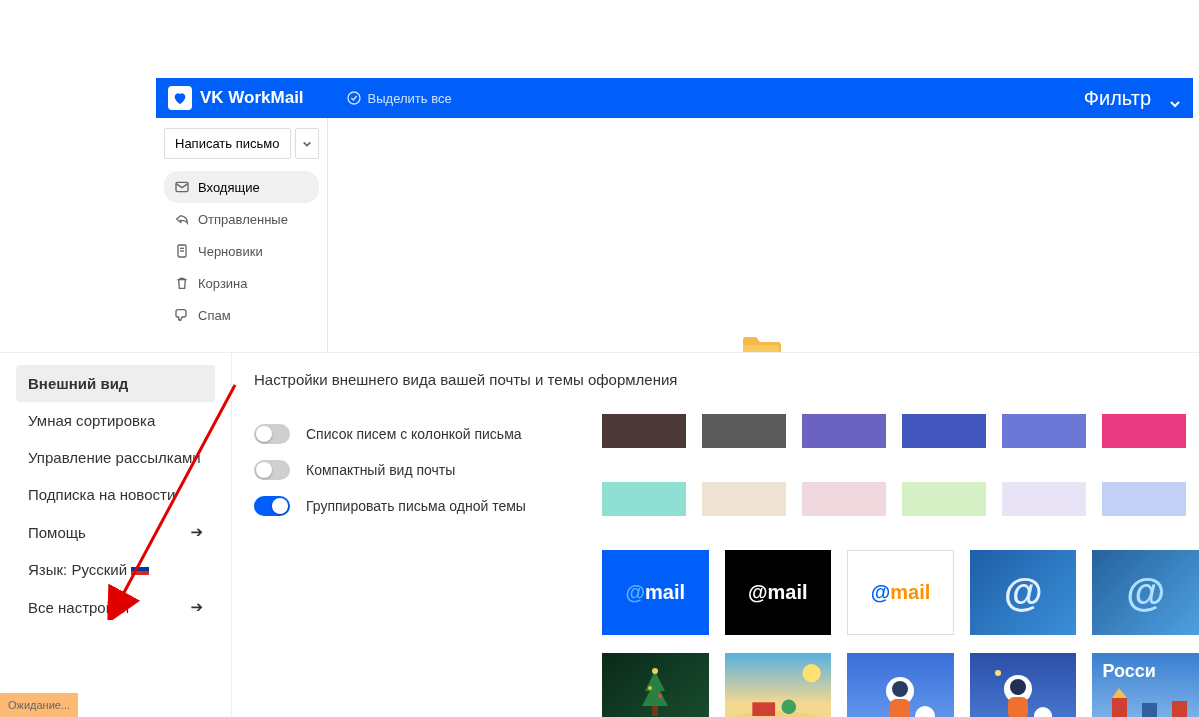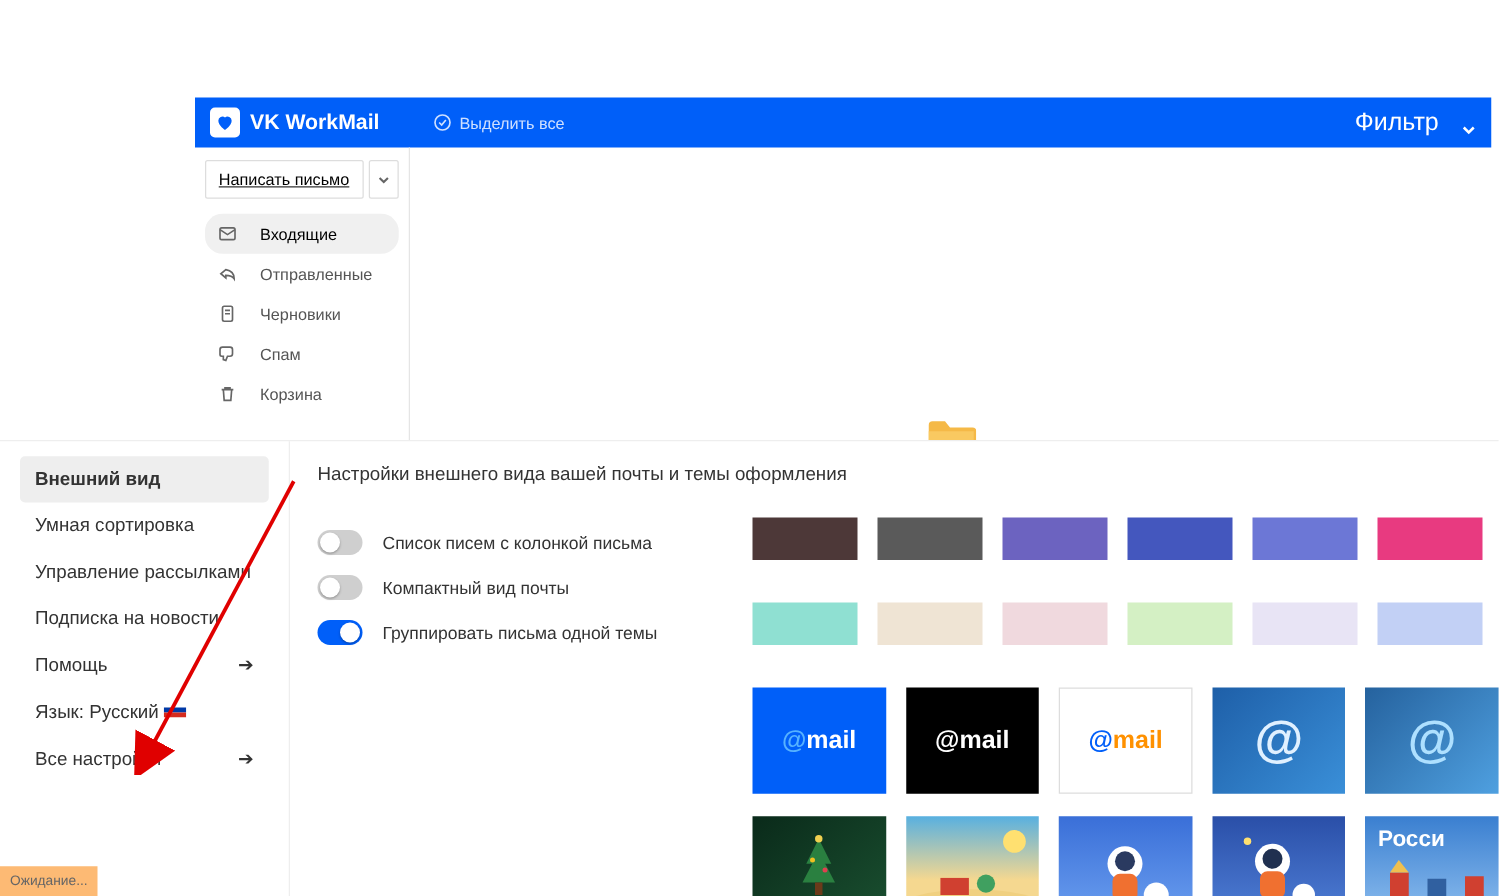--- a/index.html
+++ b/index.html
@@ -12,24 +12,24 @@
   .logo-box svg { width: 16px; height: 16px; }
   .brand { font-size: 17px; font-weight: 600; }
   .select-all { margin-left: 42px; display: flex; align-items: flex-end; gap: 6px; color: #cfe0ff; font-size: 13px; cursor: pointer; }
   .select-all svg { width: 16px; height: 16px; }
   .spacer { flex: 1; }
   .filter { display: flex; align-items: flex-end; gap: 18px; font-size: 20px; cursor: pointer; }
   .filter svg { width: 12px; height: 12px; }
 
   .mail-body { display: flex; }
   .folders { width: 172px; padding: 10px 8px; border-right: 1px solid #e5e5e5; }
-  .compose-row { display: flex; gap: 4px; margin-bottom: 12px; text-decoration: underline; }
+  .compose-row { display: flex; gap: 4px; margin-bottom: 12px; }
   .compose-btn { flex: 1; border: 1px solid #ddd; background: #fff; padding: 7px 10px; font-size: 13px; cursor: pointer; border-radius: 2px; text-align: left; }
   .compose-chevron { width: 24px; border: 1px solid #ddd; background: #fff; display: flex; align-items: center; justify-content: center; cursor: pointer; border-radius: 2px; }
-  .folder { display: flex; align-items: center; gap: 18px; padding: 8px 10px; font-size: 13px; color: #555; cursor: pointer; border-radius: 14px; }
+  .folder { display: flex; align-items: center; gap: 8px; padding: 8px 10px; font-size: 13px; color: #555; cursor: pointer; border-radius: 14px; }
   .folder.active { background: #f0f0f0; color: #000; }
   .folder svg { width: 16px; height: 16px; stroke: #666; }
 
   .mail-content { flex: 1; min-height: 250px; display: flex; align-items: flex-end; justify-content: center; padding-bottom: 0; }
 
   
   .settings-panel { position: absolute; left: 0; top: 352px; right: 0; bottom: 0; background: #fff; display: flex; border-top: 1px solid #eee; }
   .settings-sidebar { width: 232px; padding: 12px 16px; border-right: 1px solid #eee; }
   .sb-item { display: flex; align-items: center; justify-content: space-between; padding: 10px 12px; font-size: 15px; color: #333; cursor: pointer; border-radius: 4px; }
   .sb-item.active { background: #eee; font-weight: bold; }
@@ -109,29 +109,29 @@
           <div class="folder">
             <svg viewBox="0 0 24 24">
               <rect x="6" y="3" width="12" height="18" rx="2" fill="none" stroke-width="2"></rect>
               <line x1="9" y1="8" x2="15" y2="8" stroke-width="2"></line>
               <line x1="9" y1="12" x2="15" y2="12" stroke-width="2"></line>
             </svg>
             <span>Черновики</span>
           </div>
           <div class="folder">
             <svg viewBox="0 0 24 24">
+              <path d="M5 7h14M9 7V5h6v2M7 7l1 13h8l1-13" fill="none" stroke-width="2"></path>
+            </svg>
+            <span>Корзина</span>
+          </div>
+          <div class="folder">
+            <svg viewBox="0 0 24 24">
               <path d="M7 4h8a3 3 0 0 1 3 3v5a3 3 0 0 1-3 3h-3l-2 5-3-1v-4H5a2 2 0 0 1-2-2V7a3 3 0 0 1 3-3z" fill="none" stroke-width="2"></path>
             </svg>
             <span>Спам</span>
-          </div>
-          <div class="folder">
-            <svg viewBox="0 0 24 24">
-              <path d="M5 7h14M9 7V5h6v2M7 7l1 13h8l1-13" fill="none" stroke-width="2"></path>
-            </svg>
-            <span>Корзина</span>
           </div>
         </div>
     </div>
     <div class="mail-content">
       <svg width="40" height="34" viewBox="0 0 40 34">
         <path d="M2 6 a3 3 0 0 1 3-3 h10 l4 5 h18 a3 3 0 0 1 3 3 v18 a3 3 0 0 1 -3 3 h-32 a3 3 0 0 1 -3-3 z" fill="#f5b947"></path>
         <path d="M2 11 h36 v18 a3 3 0 0 1 -3 3 h-30 a3 3 0 0 1 -3-3 z" fill="#f9c961"></path>
       </svg>
     </div>
   </div>

